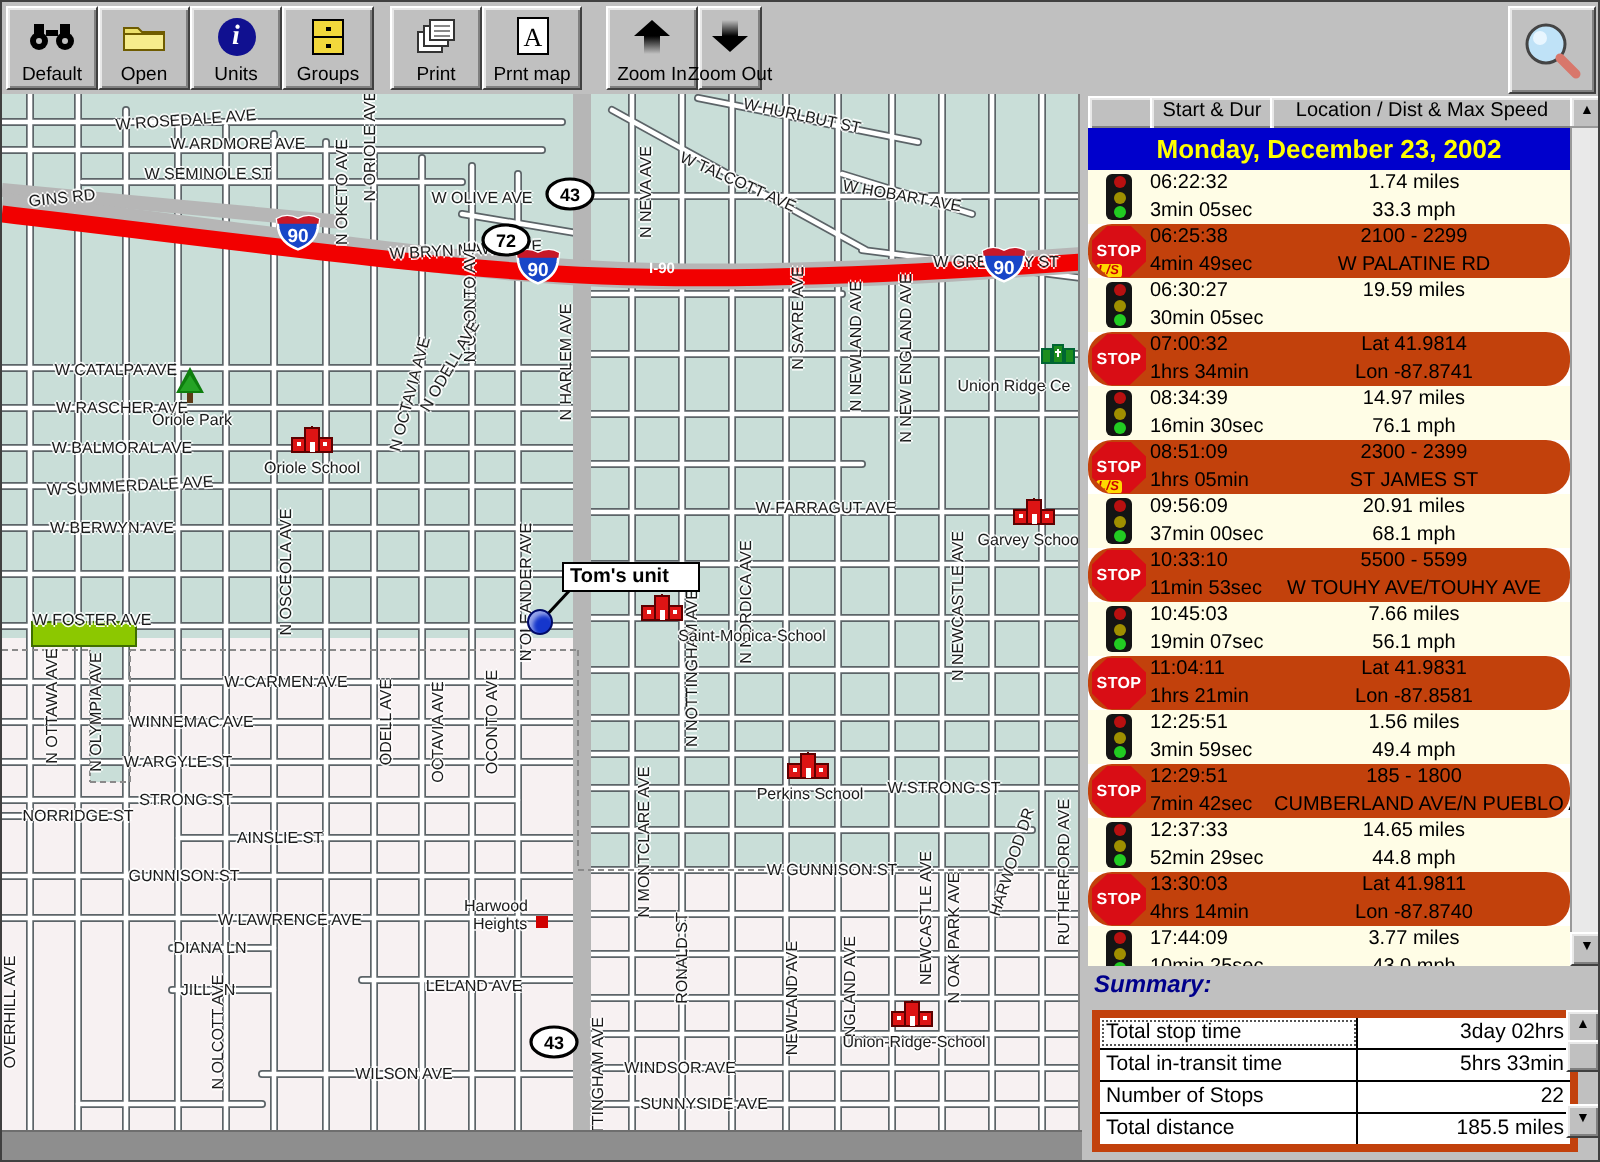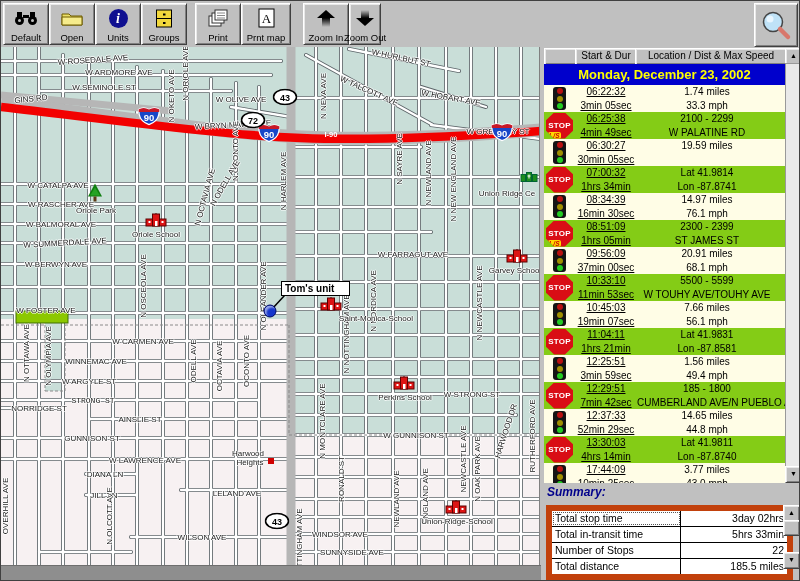--- a/index.html
+++ b/index.html
@@ -31,40 +31,40 @@
   #panel{position:absolute;left:540px;top:46px;width:260px;height:535px;background:#c0c0c0;}
   #divider{position:absolute;left:538px;top:46px;width:3px;height:518px;background:#c0c0c0;border-left:1px solid #808080;border-right:1px solid #fff;}
   .hdrbtn{position:absolute;top:1px;height:15px;font-size:10px;line-height:13px;text-align:center;color:#000;cursor:pointer;overflow:hidden;}
   #hdr-icon{left:3px;width:31px;}
   #hdr-start{left:34px;width:60px;}
   #hdr-loc{left:94px;width:150px;}
   #date-banner{position:absolute;left:3px;top:17px;width:241px;height:21px;background:#0000cc;color:#ffff00;font-weight:bold;font-size:13px;text-align:center;line-height:21px;}
   #event-list{position:absolute;left:3px;top:38px;width:241px;height:398px;overflow:hidden;background:#fff;}
   .row{display:flex;height:27px;cursor:pointer;}
   .rt{background:#fffde6;}
-  .rs{background:#84cc16;}
+  .rs{background:#c2410c;border-radius:12px;}
   .ic{width:31px;display:flex;align-items:center;justify-content:center;position:relative;flex:none;}
   .cols{flex:1;display:flex;flex-direction:column;font-size:10px;color:#000;overflow:hidden;}
   .ln{display:flex;height:13.5px;line-height:13.5px;}
-  .c1{width:62px;text-align:center;flex:none;white-space:nowrap;text-decoration:underline;}
+  .c1{width:62px;flex:none;white-space:nowrap;}
   .c2{flex:1;text-align:center;white-space:nowrap;overflow:hidden;padding-right:8px;}
   .tl{width:13px;height:23px;background:#141414;border-radius:3px;display:flex;flex-direction:column;align-items:center;justify-content:space-evenly;}
   .tl i{width:6px;height:6px;border-radius:50%;display:block;}
   .tl .r{background:#b81010;}.tl .y{background:#9f8f00;}.tl .g{background:#22cc22;}
   .stopsign{width:27px;height:26px;background:#d90d15;clip-path:polygon(30% 0,70% 0,100% 30%,100% 70%,70% 100%,30% 100%,0 70%,0 30%);color:#fff;font-weight:bold;font-size:8px;letter-spacing:.2px;display:flex;align-items:center;justify-content:center;position:relative;}
   .ls{position:absolute;left:2px;bottom:0;background:#ffd900;color:#cc0000;font-size:6.5px;font-style:italic;font-weight:bold;padding:0 1px;border-radius:2px;line-height:7px;}
 
   
   .sbtn{position:absolute;width:15px;height:15px;font-size:7px;line-height:13px;text-align:center;color:#000;cursor:pointer;}
   #sb-track{position:absolute;left:244px;top:16px;width:15px;height:404px;background:#e9e9e9;border:1px solid #999;box-sizing:border-box;}
   #sb-up{left:244px;top:1px;}
   #sb-down{left:244px;top:419px;}
   
   #summary-title{position:absolute;left:6px;top:438px;font-size:12px;font-weight:bold;font-style:italic;color:#00008b;}
-  #summary-table{position:absolute;left:5px;top:458px;width:235px;border:6px solid #c2410c;background:#fff;}
+  #summary-table{position:absolute;left:5px;top:458px;width:235px;border:4px solid #c2410c;background:#fff;}
   .srow{display:flex;height:15px;border-bottom:1px solid #000;font-size:10.5px;line-height:14px;color:#000;}
   .srow:last-child{border-bottom:none;}
   .slab{width:129px;border-right:1px solid #000;padding-left:3px;box-sizing:border-box;white-space:nowrap;overflow:hidden;}
   .srow:first-child .slab{outline:1px dotted #555;outline-offset:-2px;}
   .sval{flex:1;text-align:right;padding-right:3px;white-space:nowrap;}
   #ssb-up{left:242px;top:458px;}
   #ssb-thumb{position:absolute;left:242px;top:473px;width:15px;height:14px;}
   #ssb-down{left:242px;top:505px;}
 </style>
 </head>
@@ -215,21 +215,21 @@
         <div class="mlab wlab" style="left: 330px; top: 87px;">I-90</div>
         <div class="mlab" style="left: 57px; top: 138px;">W CATALPA AVE</div>
         <div class="mlab" style="left: 60px; top: 157px;">W RASCHER AVE</div>
         <div class="mlab" style="left: 60px; top: 177px;">W BALMORAL AVE</div>
         <div class="mlab" style="left: 64px; top: 196px; transform: translate(-50%, -50%) rotate(-3deg);">W SUMMERDALE AVE</div>
         <div class="mlab" style="left: 55px; top: 217px;">W BERWYN AVE</div>
         <div class="mlab" style="left: 45px; top: 263px;">W FOSTER AVE</div>
         <div class="mlab" style="left: 142px; top: 294px;">W CARMEN AVE</div>
         <div class="mlab" style="left: 95px; top: 314px;">WINNEMAC AVE</div>
         <div class="mlab" style="left: 88px; top: 334px;">W ARGYLE ST</div>
-        <div class="mlab" style="left: 92px; top: 353px; font-family: Liberation Mono, monospace;">STRONG ST</div>
+        <div class="mlab" style="left: 92px; top: 353px;">STRONG ST</div>
         <div class="mlab" style="left: 38px; top: 361px;">NORRIDGE ST</div>
         <div class="mlab" style="left: 139px; top: 372px;">AINSLIE ST</div>
         <div class="mlab" style="left: 91px; top: 391px;">GUNNISON ST</div>
         <div class="mlab" style="left: 144px; top: 413px;">W LAWRENCE AVE</div>
         <div class="mlab" style="left: 104px; top: 427px;">DIANA LN</div>
         <div class="mlab" style="left: 103px; top: 448px;">JILL LN</div>
         <div class="mlab" style="left: 236px; top: 446px;">LELAND AVE</div>
         <div class="mlab" style="left: 201px; top: 490px;">WILSON AVE</div>
         <div class="mlab" style="left: 412px; top: 207px;">W FARRAGUT AVE</div>
         <div class="mlab" style="left: 471px; top: 347px;">W STRONG ST</div>

